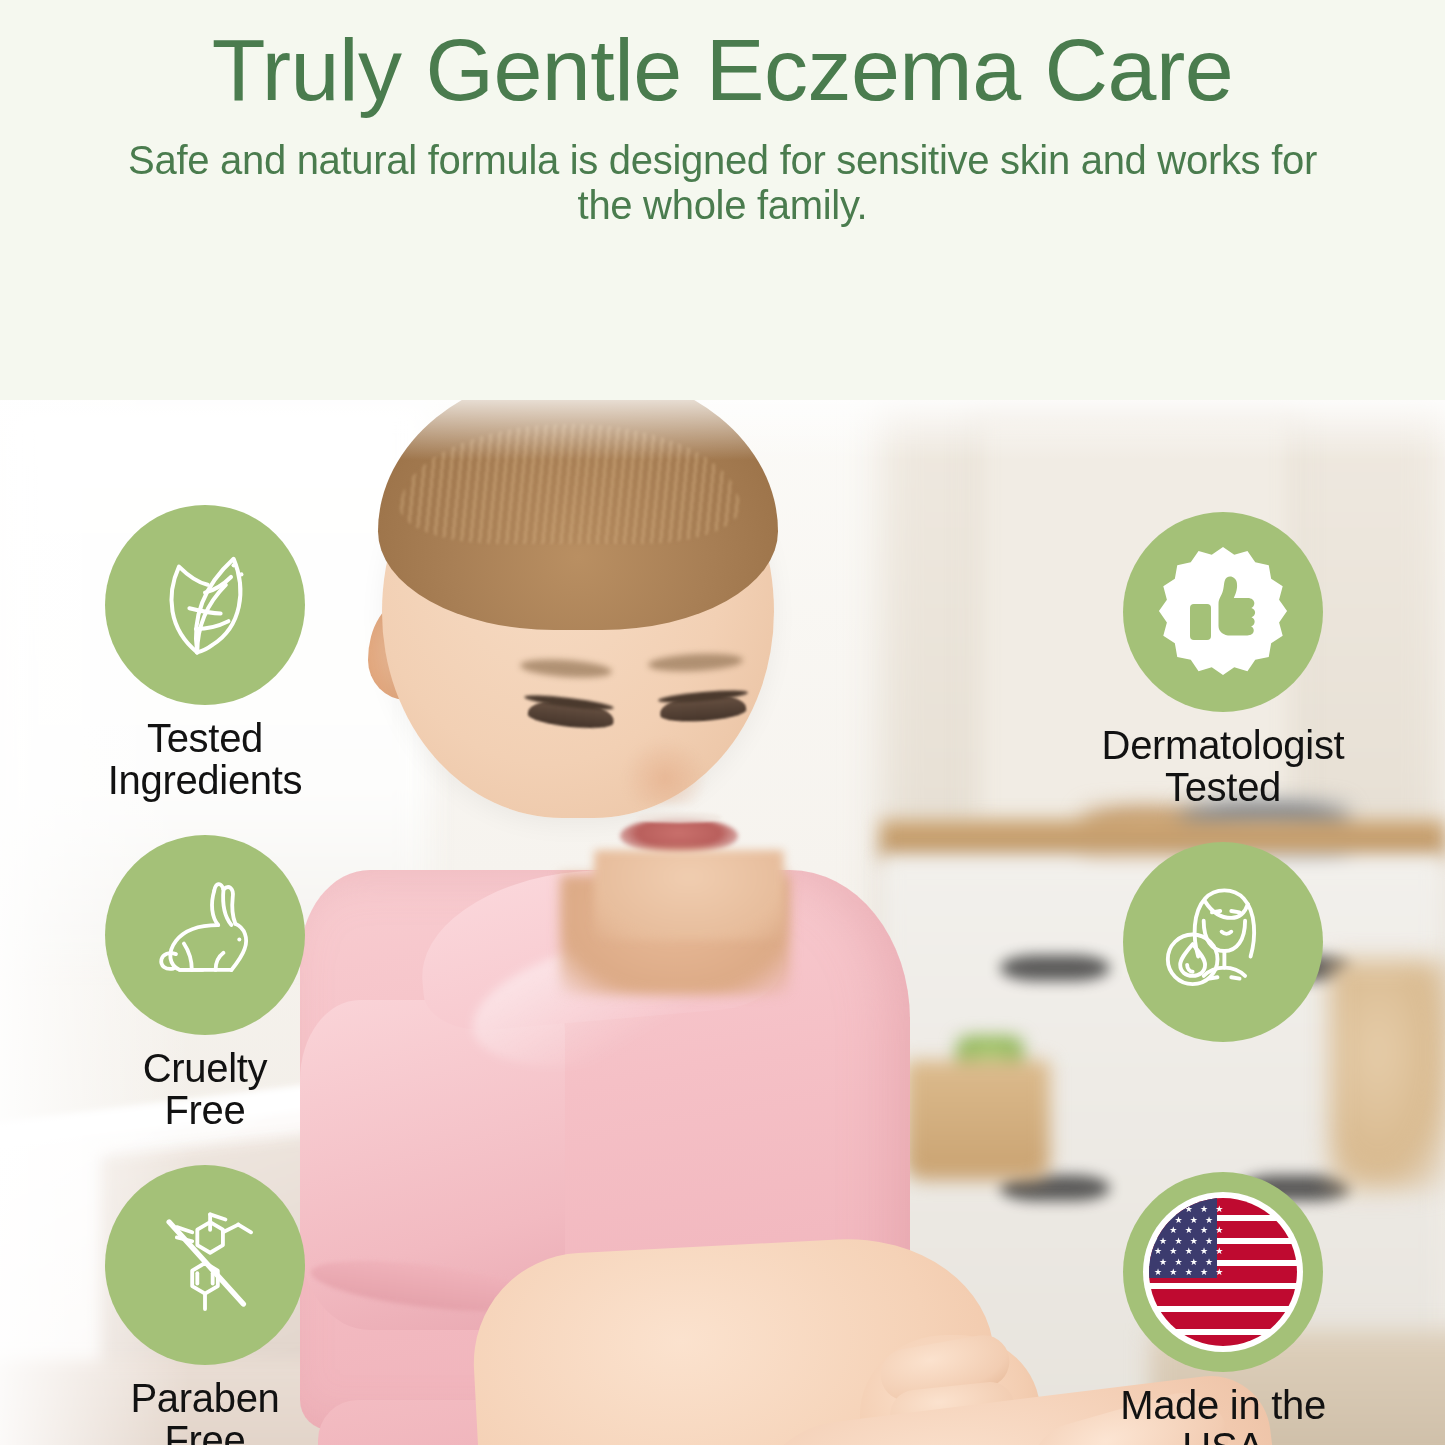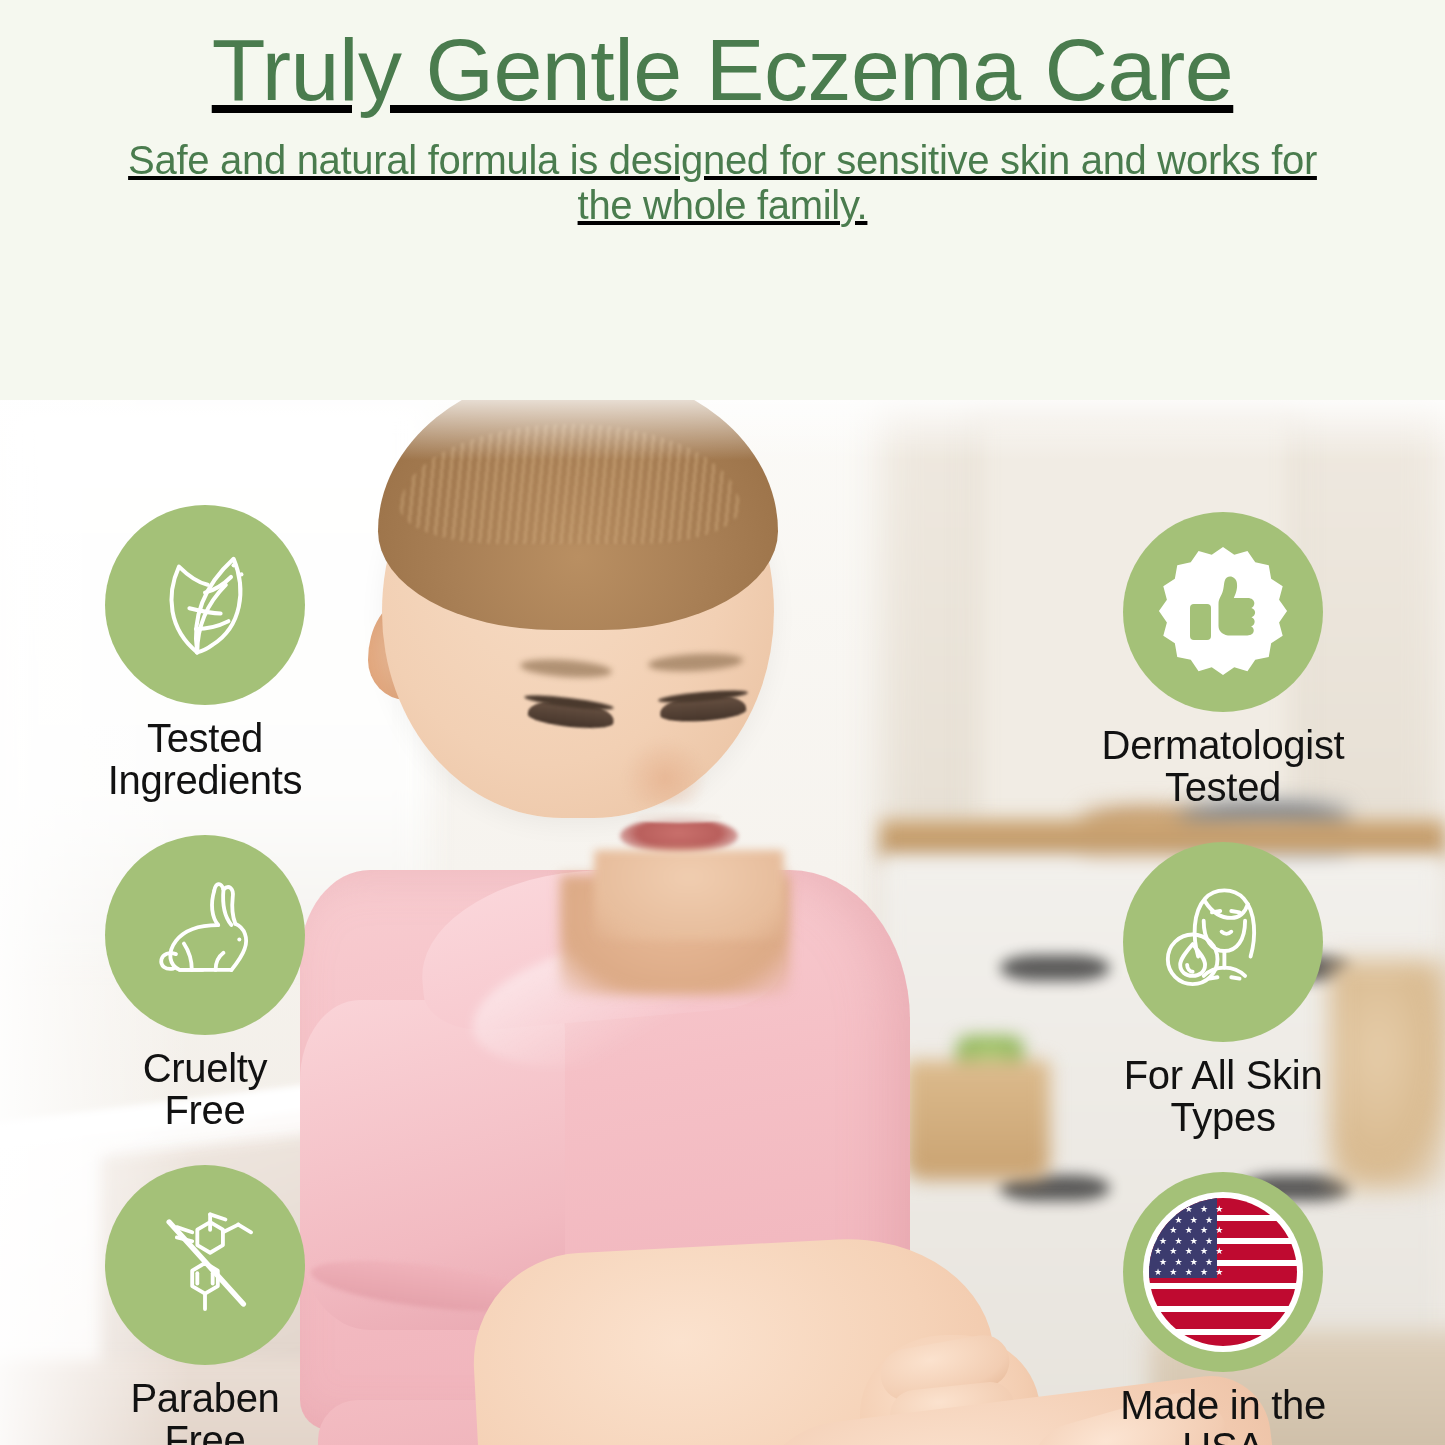--- a/index.html
+++ b/index.html
@@ -10,21 +10,20 @@
     position:relative;
   }
 
   
   #header-band{
     position:absolute; left:0; top:0; width:1445px; height:400px;
     background:#f5f8ef;
     display:flex; flex-direction:column; align-items:center; justify-content:flex-start;
     padding-top:26px;
     z-index:40;
-    text-decoration:underline;
   }
   #headline{
     font-size:88px; line-height:1.0; font-weight:400; color:#4a7c4e;
     letter-spacing:-0.5px; white-space:nowrap;
   }
   #subheadline{
     margin-top:24px;
     font-size:40px; line-height:1.12; font-weight:400; color:#4a7c4e;
     text-align:center; max-width:1240px; letter-spacing:-0.3px;
   }
@@ -475,22 +474,20 @@
         <path d="M51 70 C45 70 40 72 36 76"></path>
         <path d="M51 70 C57 70 62 72 66 76"></path>
         <path d="M40 78 L46 77"></path>
         <path d="M56 77 L62 78"></path>
         <circle cx="28" cy="64" r="18"></circle>
         <path d="M28 53 C22 60 19 64 19 68 C19 73 23 76 28 76 C33 76 37 73 37 68 C37 64 34 60 28 53Z"></path>
         <path d="M24 68 C24 71 26 73 28 73"></path>
       </svg>
     </span>
   </div>
-  <div class="badge-label">For All Skin
-Types</div>
 </div>
 
 <div class="badge" id="badge-usa">
   <div class="badge-circle">
     <div class="flag-wrap">
       <div class="flag">
         <div class="stripes">
           <div class="stripe" style="top:0%"></div>
           <div class="stripe" style="top:15.4%"></div>
           <div class="stripe" style="top:30.8%"></div>

